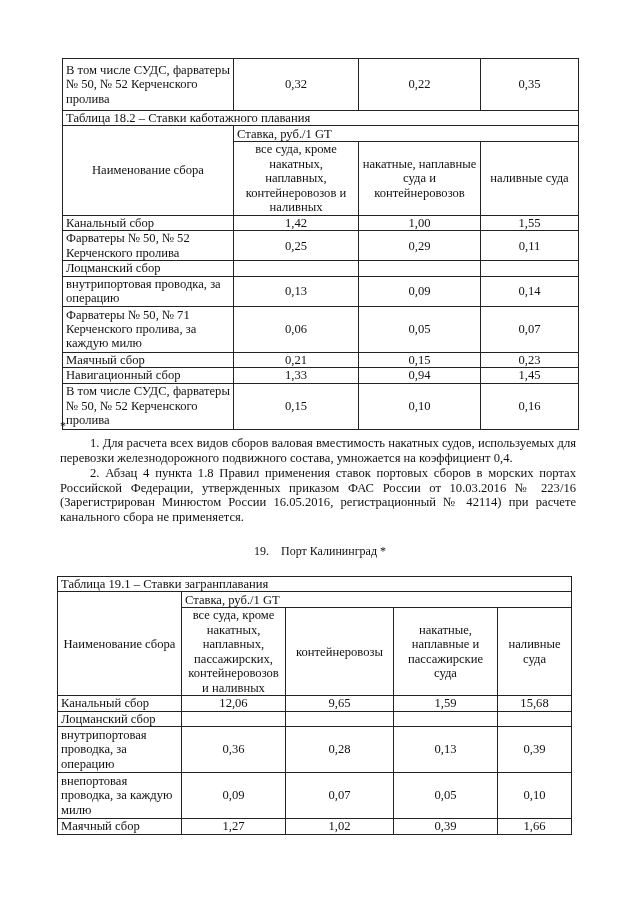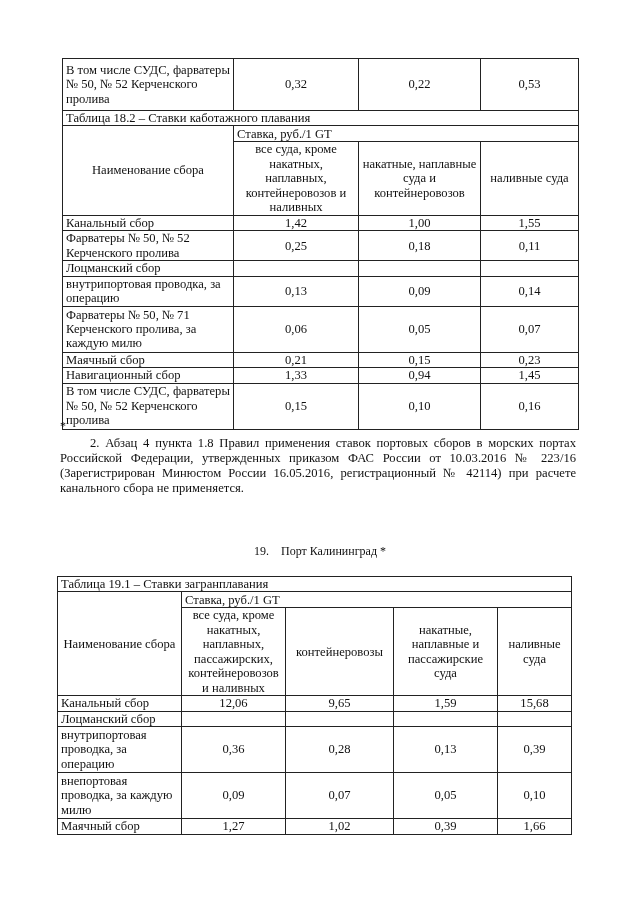--- a/index.html
+++ b/index.html
@@ -32,21 +32,21 @@
     <col style="width:171px">
       <col style="width:125px">
       <col style="width:122px">
       <col style="width:98px">
   </colgroup>
   <tbody>
       <tr style="height:52px">
     <td class="l">В том числе СУДС, фарватеры № 50, № 52 Керченского пролива</td>
     <td class="v">0,32</td>
     <td class="v">0,22</td>
-    <td class="v">0,53</td>
+    <td class="v">0,35</td>
   </tr>
   <tr class="cap" style="height:14px">
     <td colspan="4" class="l">Таблица 18.2 – Ставки каботажного плавания</td>
   </tr>
   <tr style="height:16px">
     <td rowspan="2" class="c">Наименование сбора</td>
     <td colspan="3" class="l">Ставка, руб./1 GT</td>
   </tr>
   <tr style="height:70px">
     <td class="c">все суда, кроме накатных, наплавных, контейнеровозов и наливных</td>
@@ -55,21 +55,21 @@
   </tr>
   <tr style="height:15px">
     <td class="l">Канальный сбор</td>
     <td class="v">1,42</td>
     <td class="v">1,00</td>
     <td class="v">1,55</td>
   </tr>
   <tr style="height:30px">
     <td class="l">Фарватеры № 50, № 52 Керченского пролива</td>
     <td class="v">0,25</td>
-    <td class="v">0,18</td>
+    <td class="v">0,29</td>
     <td class="v">0,11</td>
   </tr>
   <tr style="height:15px">
     <td class="l">Лоцманский сбор</td>
     <td class="v"></td>
     <td class="v"></td>
     <td class="v"></td>
   </tr>
   <tr style="height:30px">
     <td class="l">внутрипортовая проводка, за операцию</td>
@@ -100,20 +100,21 @@
     <td class="v">0,15</td>
     <td class="v">0,10</td>
     <td class="v">0,16</td>
   </tr>
 </tbody>
   </table>
 
 <div class="star1">*</div>
 
 <div class="notes">
+  <p>1.   Для расчета всех видов сборов валовая вместимость накатных судов, используемых для перевозки железнодорожного подвижного состава, умножается на коэффициент 0,4.</p>
   <p>2.   Абзац 4 пункта 1.8 Правил применения ставок портовых сборов в морских портах Российской Федерации, утвержденных приказом ФАС России от 10.03.2016 № 223/16 (Зарегистрирован Минюстом России 16.05.2016, регистрационный № 42114) при расчете канального сбора не применяется.</p>
 </div>
 
 <div class="heading">
   <span class="num">19.</span><span>Порт Калининград *</span>
 </div>
 
 <table id="t2">
   <colgroup>
     <col style="width:124px">

